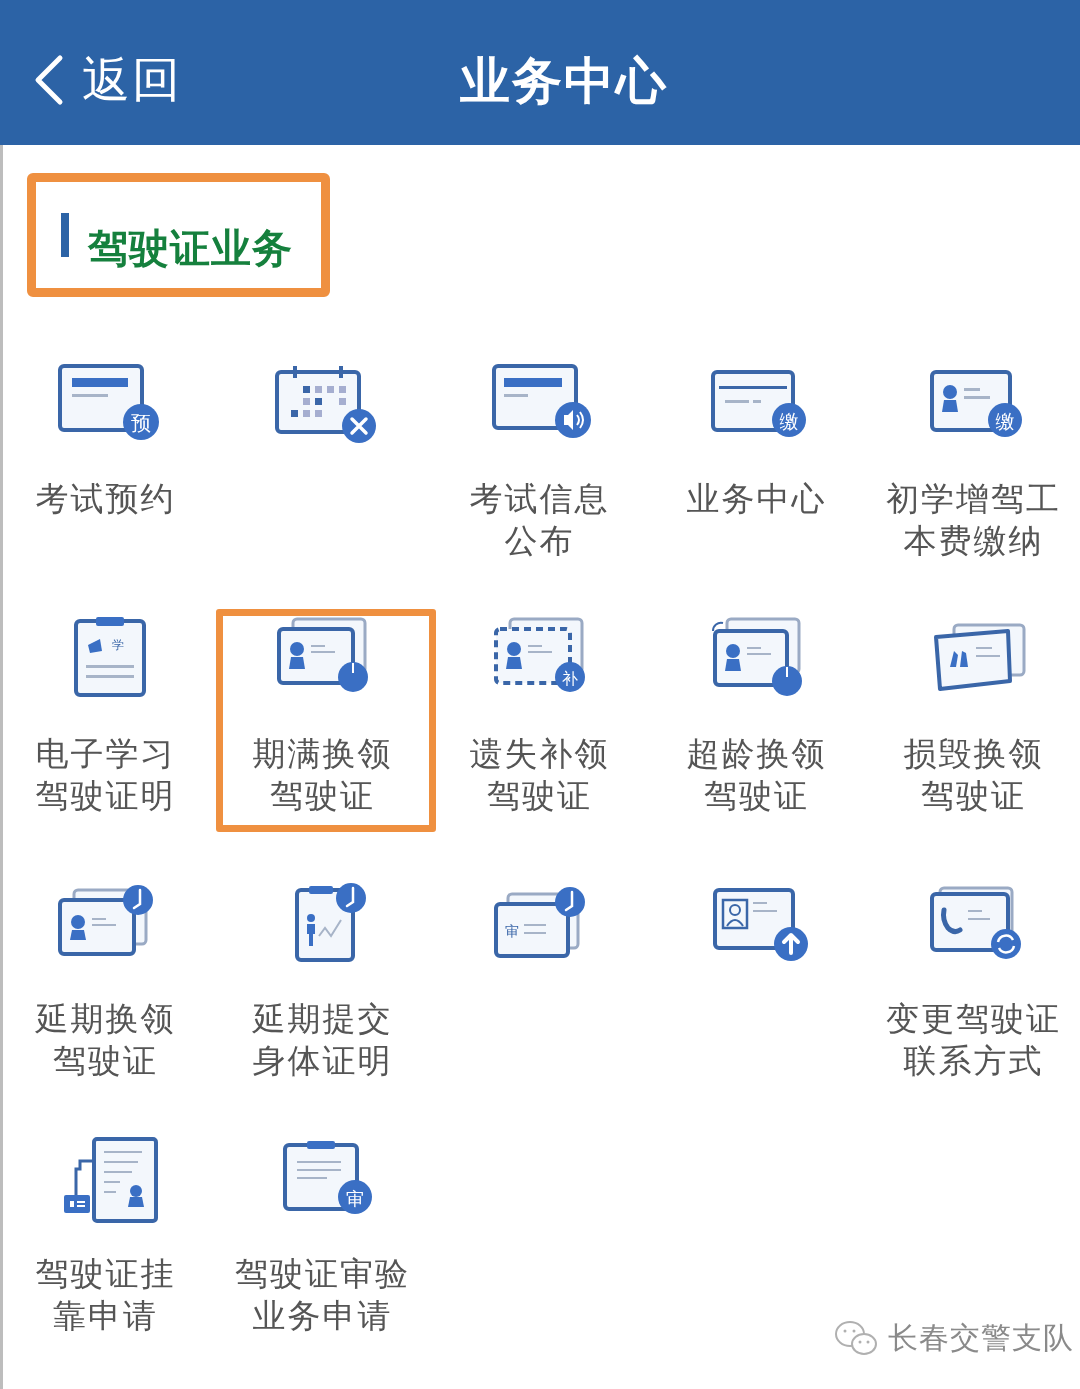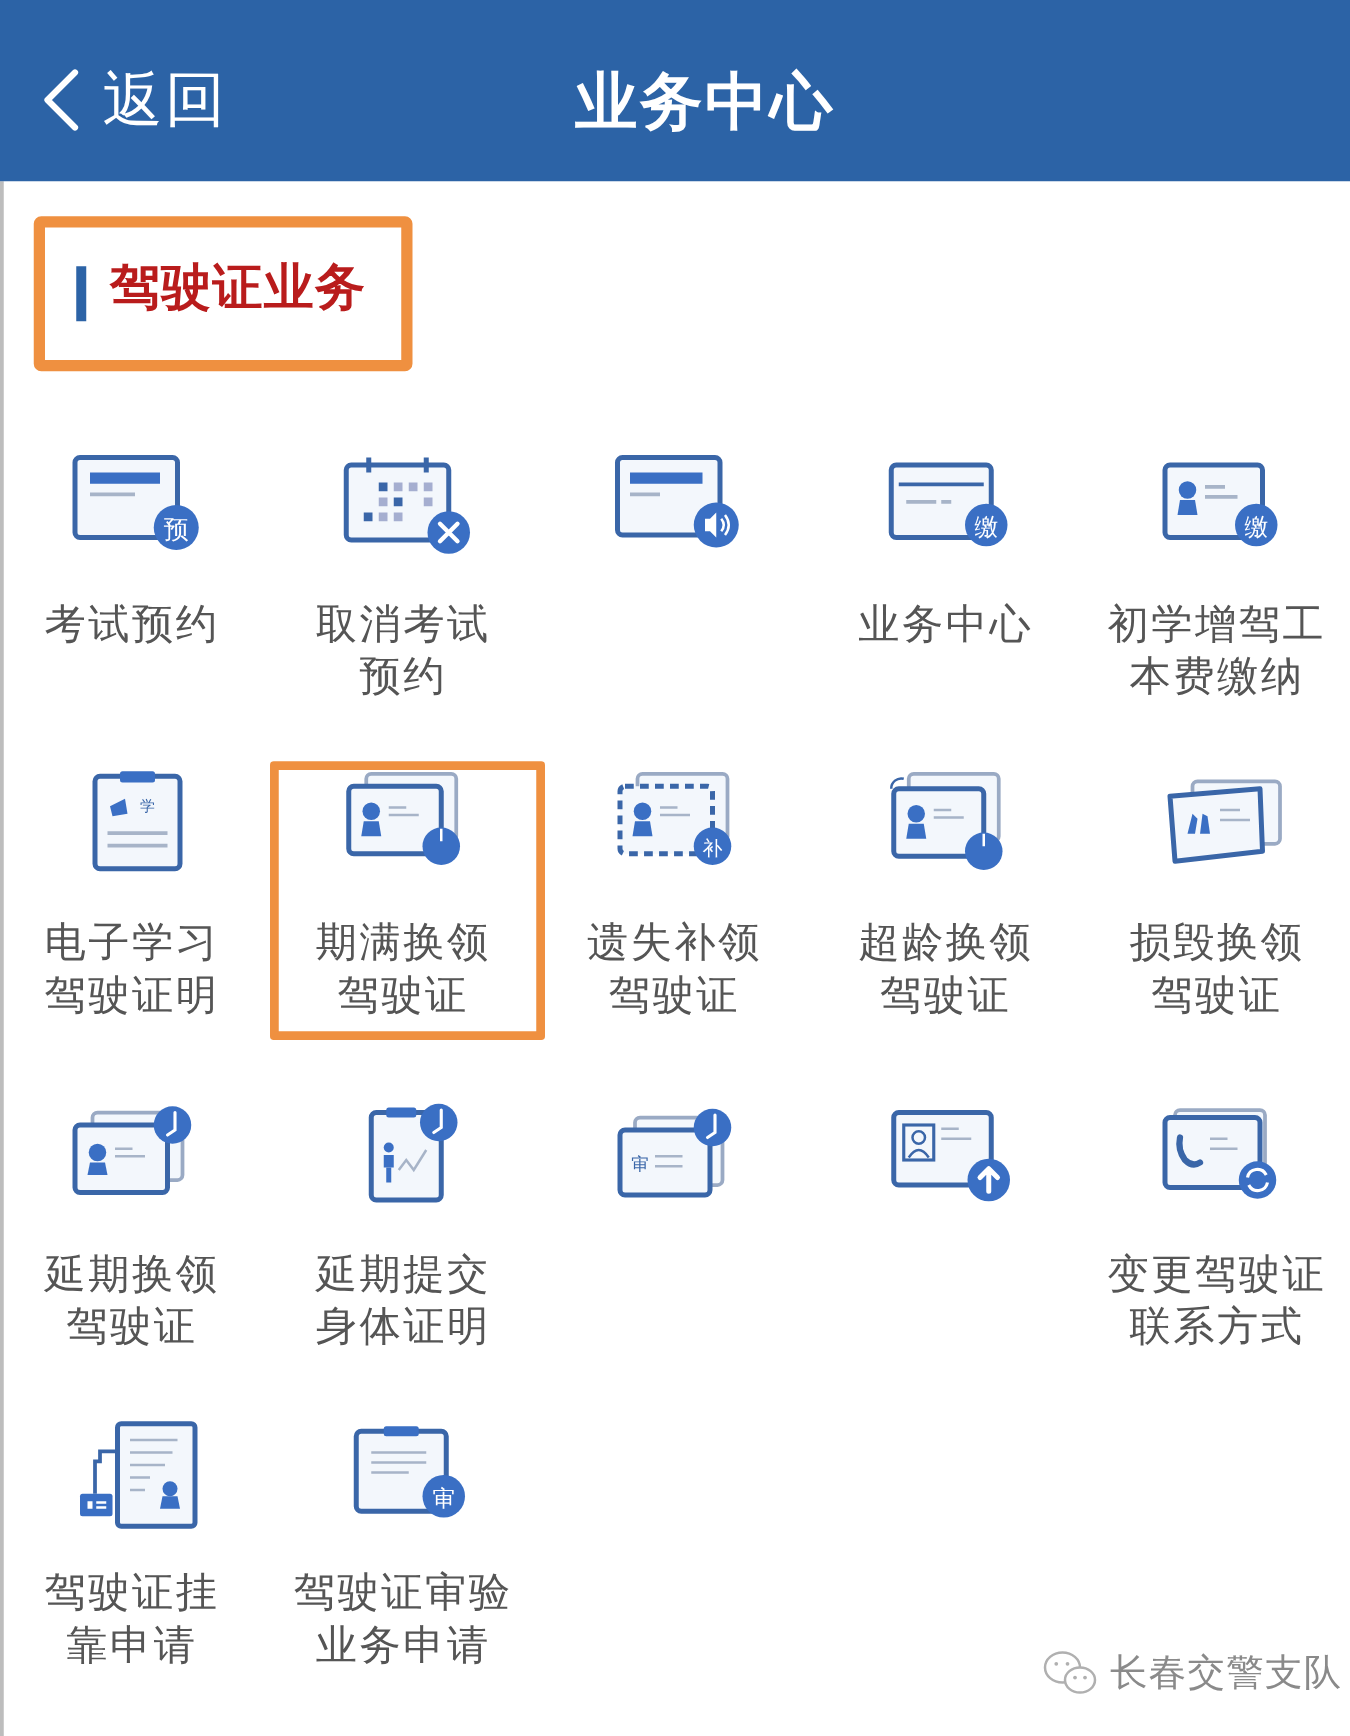--- a/index.html
+++ b/index.html
@@ -8,21 +8,21 @@
   .left-edge { position: absolute; left: 0; top: 145px; width: 3px; height: 1244px; background: #bdbdbd; }
 
   .header { position: absolute; left: 0; top: 0; width: 1080px; height: 145px; background: #2c63a6; }
   .back { position: absolute; left: 30px; top: 50px; height: 60px; display: flex; align-items: center; cursor: pointer; }
   .back svg { width: 40px; height: 56px; }
   .back-label { color: #ffffff; font-size: 48px; margin-left: 12px; letter-spacing: 2px; }
   .title { position: absolute; left: 0; right: 0; top: 48px; text-align: center; color: #ffffff; font-size: 50px; font-weight: bold; letter-spacing: 2px; padding-left: 48px; }
 
   .section-box { position: absolute; left: 27px; top: 173px; width: 303px; height: 124px; border: 9px solid #ef9040; border-radius: 6px; background: #fff; }
   .section-bar { position: absolute; left: 25px; top: 31px; width: 8px; height: 44px; background: #2c63a6; }
-  .section-title { position: absolute; left: 52px; top: 20px; font-size: 40px; font-weight: bold; color: #b91c1c; letter-spacing: 1px; white-space: nowrap; }
+  .section-title { position: absolute; left: 52px; top: 39px; font-size: 40px; font-weight: bold; color: #15803d; letter-spacing: 1px; white-space: nowrap; }
 
   .tile { position: absolute; width: 217px; text-align: center; cursor: pointer; }
   .tile .icon { display: block; margin: 0 auto; width: 120px; height: 96px; }
   .tile .label { color: #555555; font-size: 33px; line-height: 42px; margin-top: 22px; letter-spacing: 2px; }
   .highlight { position: absolute; left: 216px; top: 609px; width: 220px; height: 223px; border: 7px solid #ef9040; border-radius: 3px; pointer-events: none; }
 
   .watermark { position: absolute; left: 832px; top: 1318px; display: flex; color: #9a9a9a; }
   .watermark svg { width: 48px; height: 40px; }
   .watermark span { font-size: 30px; margin-left: 8px; color: #8a8a8a; letter-spacing: 1px; }
 </style>
@@ -68,34 +68,34 @@
       <rect x="76" y="26" width="7" height="7" fill="#a5aed0"></rect>
     <rect x="40" y="38" width="7" height="7" fill="#a5aed0"></rect>
       <rect x="52" y="38" width="7" height="7" fill="#3a66a8"></rect>
       <rect x="76" y="38" width="7" height="7" fill="#a5aed0"></rect>
     <rect x="28" y="50" width="7" height="7" fill="#3a66a8"></rect>
       <rect x="40" y="50" width="7" height="7" fill="#a5aed0"></rect>
       <rect x="52" y="50" width="7" height="7" fill="#a5aed0"></rect>
     <circle cx="96" cy="66" r="17" fill="#3a6fc4"></circle>
     <path d="M89,59 L103,73 M103,59 L89,73" stroke="#fff" stroke-width="3.5" stroke-linecap="round"></path>
   </svg>
-  <div class="label" style="white-space:pre-line">取消考试
-预约</div>
 </div>
 
 <div class="tile" style="left:431px; top:360px;">
   <svg class="icon" viewBox="0 0 120 96">
     <rect x="14" y="6" width="82" height="62" rx="4" fill="#f3f7fc" stroke="#3a66a8" stroke-width="4"></rect>
     <rect x="24" y="18" width="58" height="9" fill="#3a6fc4"></rect>
     <rect x="24" y="34" width="24" height="3" fill="#a7b4c8"></rect>
     <circle cx="93" cy="60" r="18" fill="#3a6fc4"></circle>
     <path d="M84,55 L88,55 L93,50 L93,70 L88,65 L84,65 Z" fill="#fff"></path>
     <path d="M97,55 Q101,60 97,65" stroke="#fff" stroke-width="2" fill="none"></path>
     <path d="M100,52 Q106,60 100,68" stroke="#fff" stroke-width="2" fill="none"></path>
   </svg>
+  <div class="label" style="white-space:pre-line">考试信息
+公布</div>
 </div>
 
 <div class="tile" style="left:648px; top:360px;">
   <svg class="icon" viewBox="0 0 120 96">
     <rect x="16" y="12" width="80" height="58" rx="4" fill="#f3f7fc" stroke="#3a66a8" stroke-width="4"></rect>
     <rect x="22" y="26" width="68" height="3" fill="#3a66a8"></rect>
     <rect x="28" y="40" width="24" height="3" fill="#a7b4c8"></rect>
       <rect x="56" y="40" width="8" height="3" fill="#a7b4c8"></rect>
     <circle cx="92" cy="60" r="17" fill="#3a6fc4"></circle>
     <text x="92" y="68" text-anchor="middle" font-size="19" fill="#fff" font-family="DejaVu Sans, sans-serif">缴</text>

